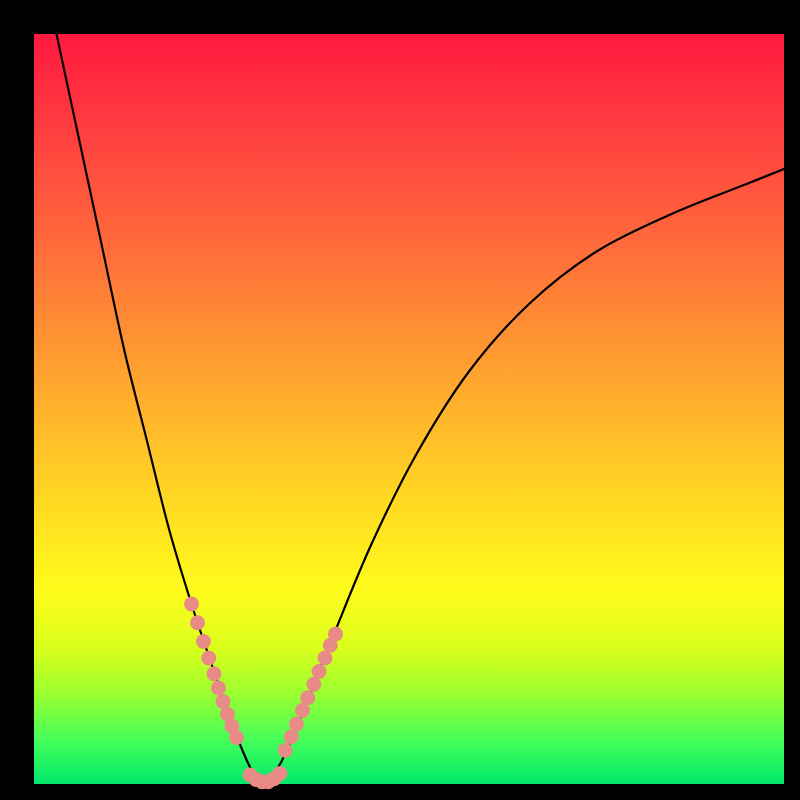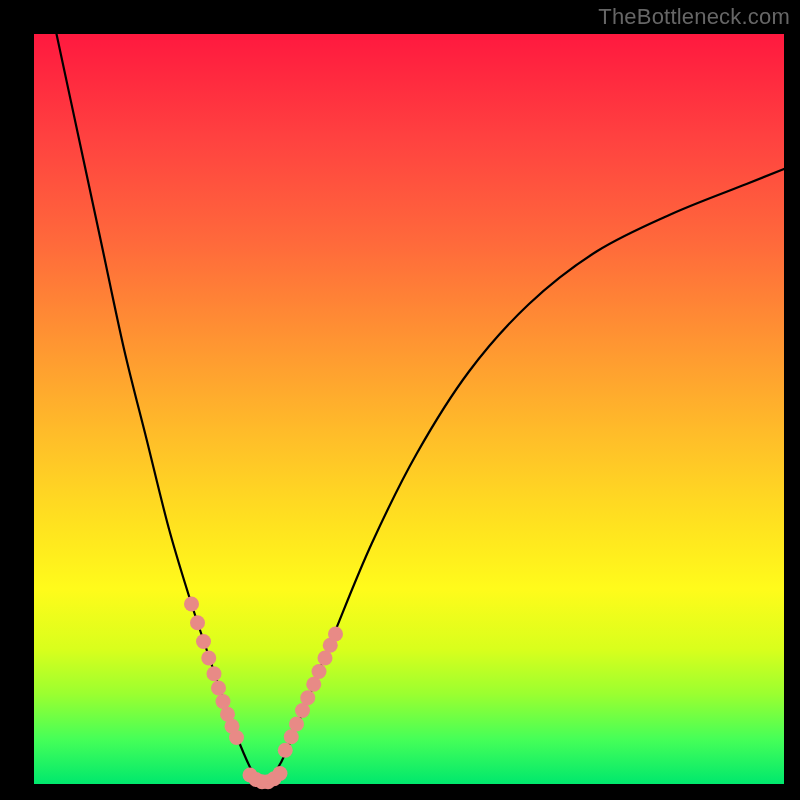--- a/index.html
+++ b/index.html
@@ -68,21 +68,20 @@
   .dot {
     fill: #e88a86;
     stroke: none;
   }
 </style>
 </head>
 <body>
 
 <div class="frame">
 
-  <div class="watermark">TheBottleneck.com</div>
 
   <div class="plot-area">
     <svg class="curves" viewBox="0 0 750 750" preserveAspectRatio="none">
       <path id="left-branch-path" class="curve" d="M 22.5,0 C 26.25,17.5 37.5,70 45,105 C 52.5,140 60,175 67.5,210 C 75,245 82.5,282.50000000000006 90,315.00000000000006 C 97.5,347.50000000000006 105,375 112.5,405 C 120,435 127.5,467.5 135,495 C 142.5,522.5 150,546.25 157.5,570 C 165,593.75 173.75,618.75 180,637.5 C 186.25,656.25 190,668.75 195,682.5 C 200,696.25 205.62500000000003,710 210.00000000000003,720 C 214.37500000000003,730 217.5,737.5 221.25,742.5 C 225,747.5 230.625,748.75 232.5,750"></path>
       <path id="right-branch-path" class="curve" d="M 232.5,750 C 235,746.25 241.25,740 247.5,727.5 C 253.75,715 261.25,696.25 270,675 C 278.75,653.75 288.75,627.5 300,600 C 311.25,572.5 323.75,540 337.5,510 C 351.25,480 366.25,448.75 382.5,420 C 398.75,391.25 416.24999999999994,362.49999999999994 434.99999999999994,337.49999999999994 C 453.74999999999994,312.49999999999994 473.75,290 495,270 C 516.25,250 538.75,232.5 562.5,217.5 C 586.25,202.5 612.5,191.25 637.5,180 C 662.5,168.75 693.75,157.5 712.5,150 C 731.25,142.5 743.75,137.5 750,135"></path>
       <g id="dots-layer">
           <circle cx="157.5" cy="570" r="7.5" class="dot"></circle>
           <circle cx="163.5" cy="588.75" r="7.5" class="dot"></circle>
           <circle cx="169.5" cy="607.5" r="7.5" class="dot"></circle>
           <circle cx="174.75" cy="624" r="7.5" class="dot"></circle>

